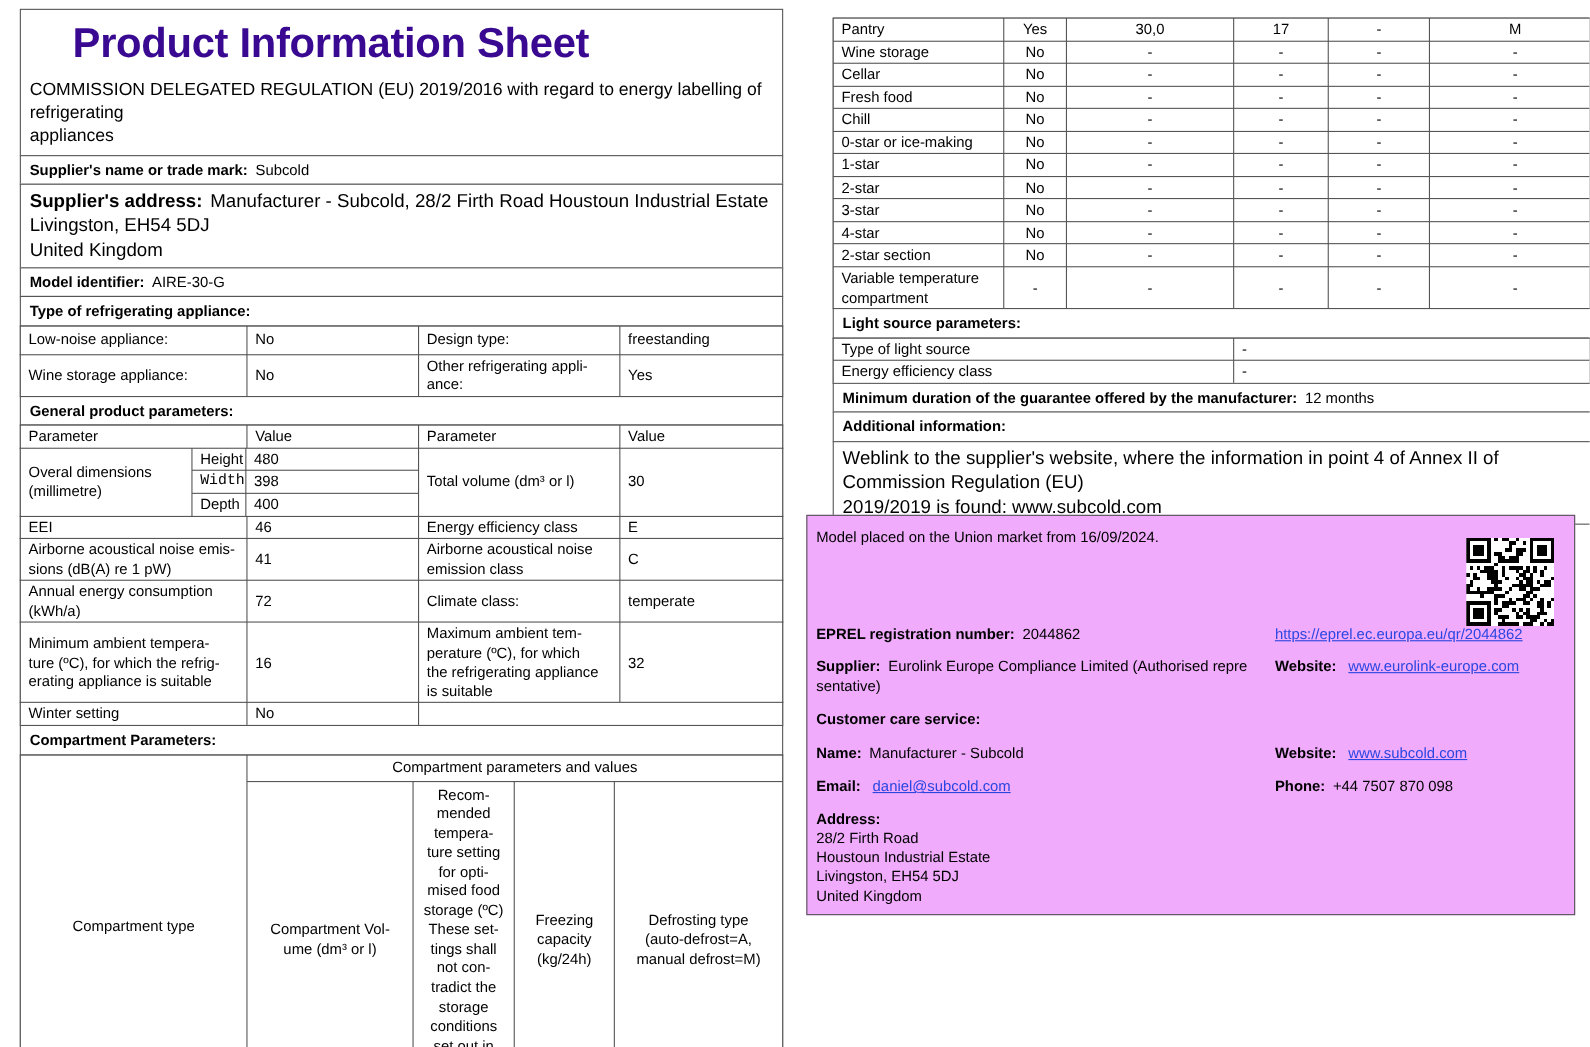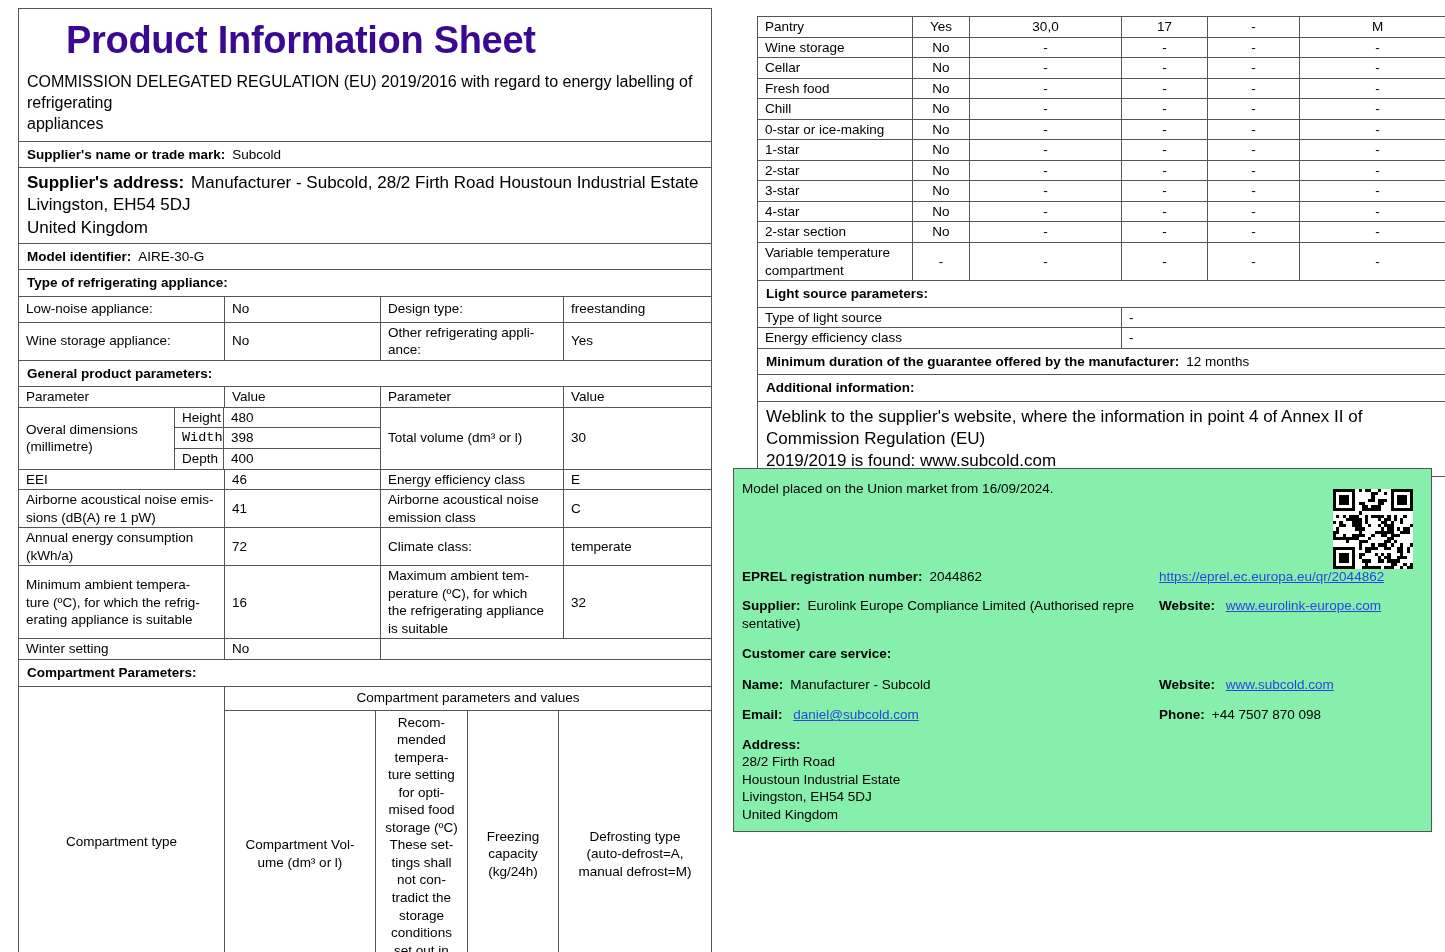--- a/index.html
+++ b/index.html
@@ -62,21 +62,21 @@
   .gcv > * { display: contents; }
   .gcv .cell { background: #fff; padding: 1px 6px; display: flex; align-items: center;
                justify-content: center; text-align: center; white-space: pre-line; min-height: 19px; }
   .gcv .cell.c1 { justify-content: flex-start; text-align: left; padding: 1px 7px; }
 
   .gls { grid-template-columns: 363px 1fr; }
 
   .weblink { min-height: 46px; display: flex; align-items: center; }
 
   .bottom-box { position: absolute; left: 733px; top: 468px; width: 699px; height: 364px;
-                border: 1px solid var(--border); background: #86efac; padding: 11px 8px; }
+                border: 1px solid var(--border); background: #f0abfc; padding: 11px 8px; }
   .qr { position: absolute; top: 20px; right: 18px; width: 80px; height: 80px; }
   .two { display: grid; grid-template-columns: 417px 1fr; align-items: start; }
   .row-eprel { margin-top: 70px; }
   .row-sup { margin-top: 12px; }
   .care-hdr { margin-top: 13px; font-weight: bold; }
   .row-name { margin-top: 13px; }
   .row-email { margin-top: 13px; }
   .addr { margin-top: 12px; }
   .link { color: var(--link); text-decoration: underline; cursor: pointer; }
 </style>

